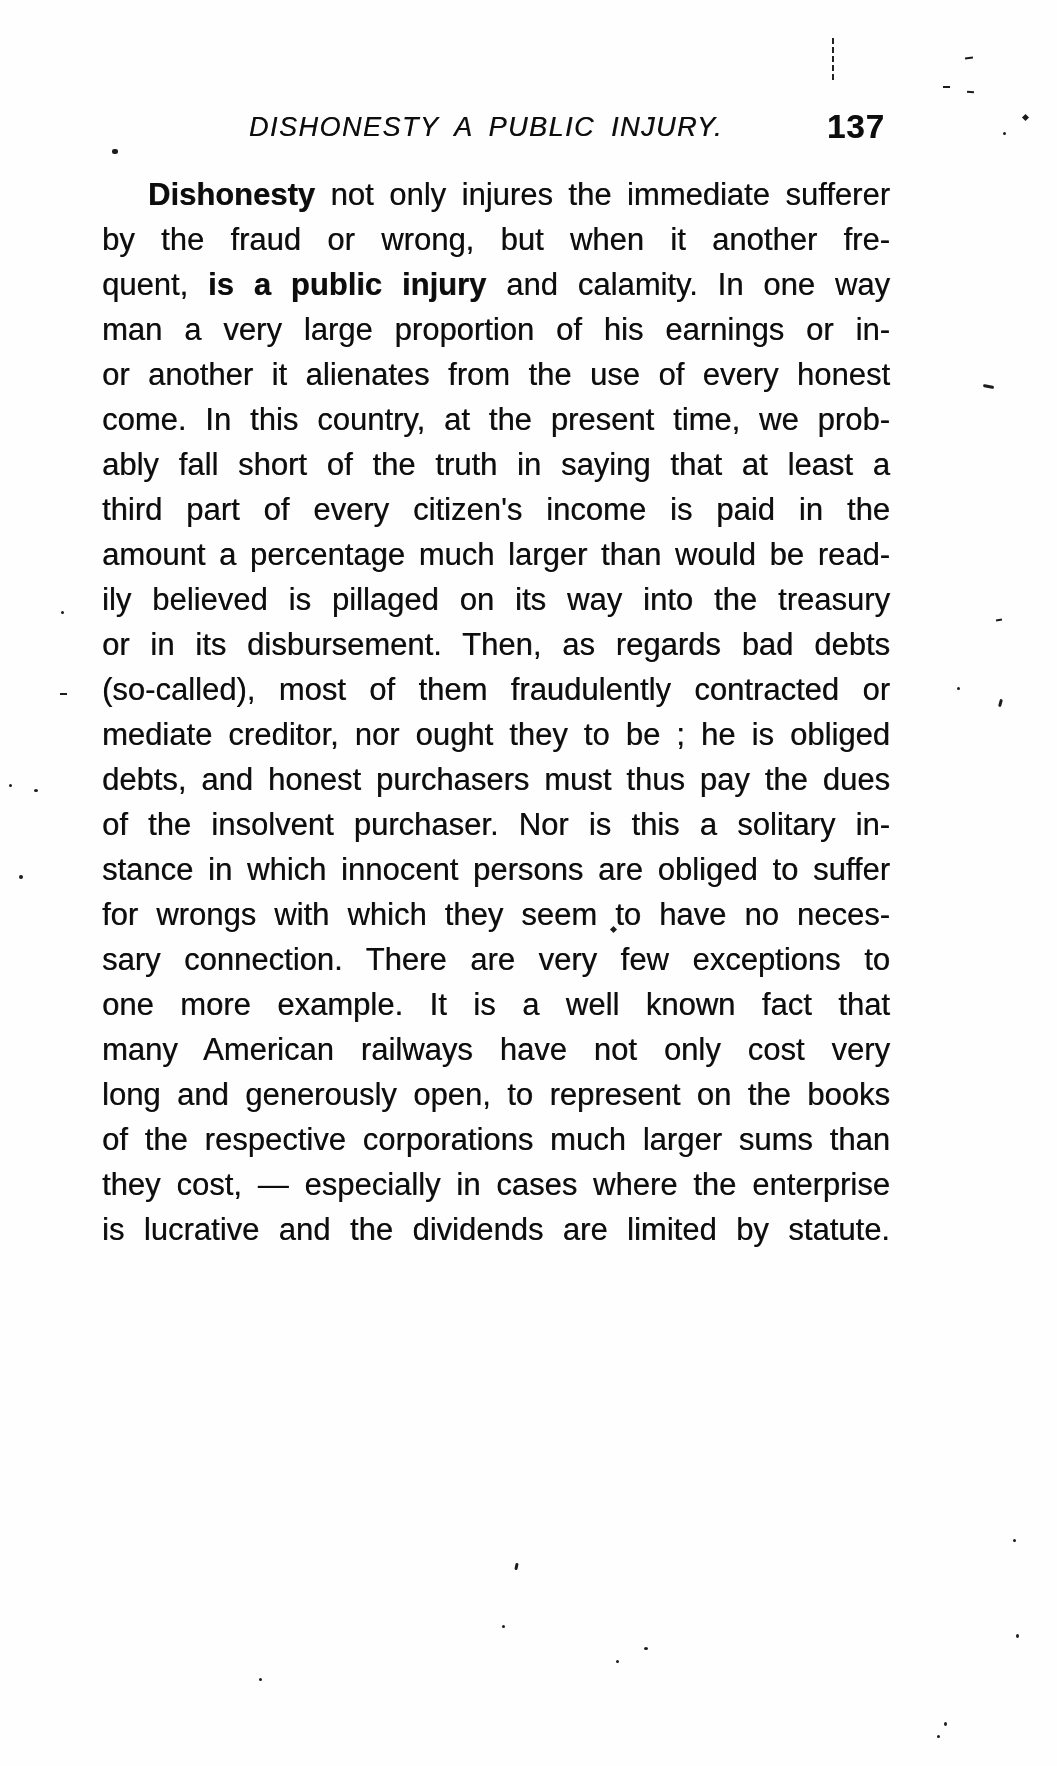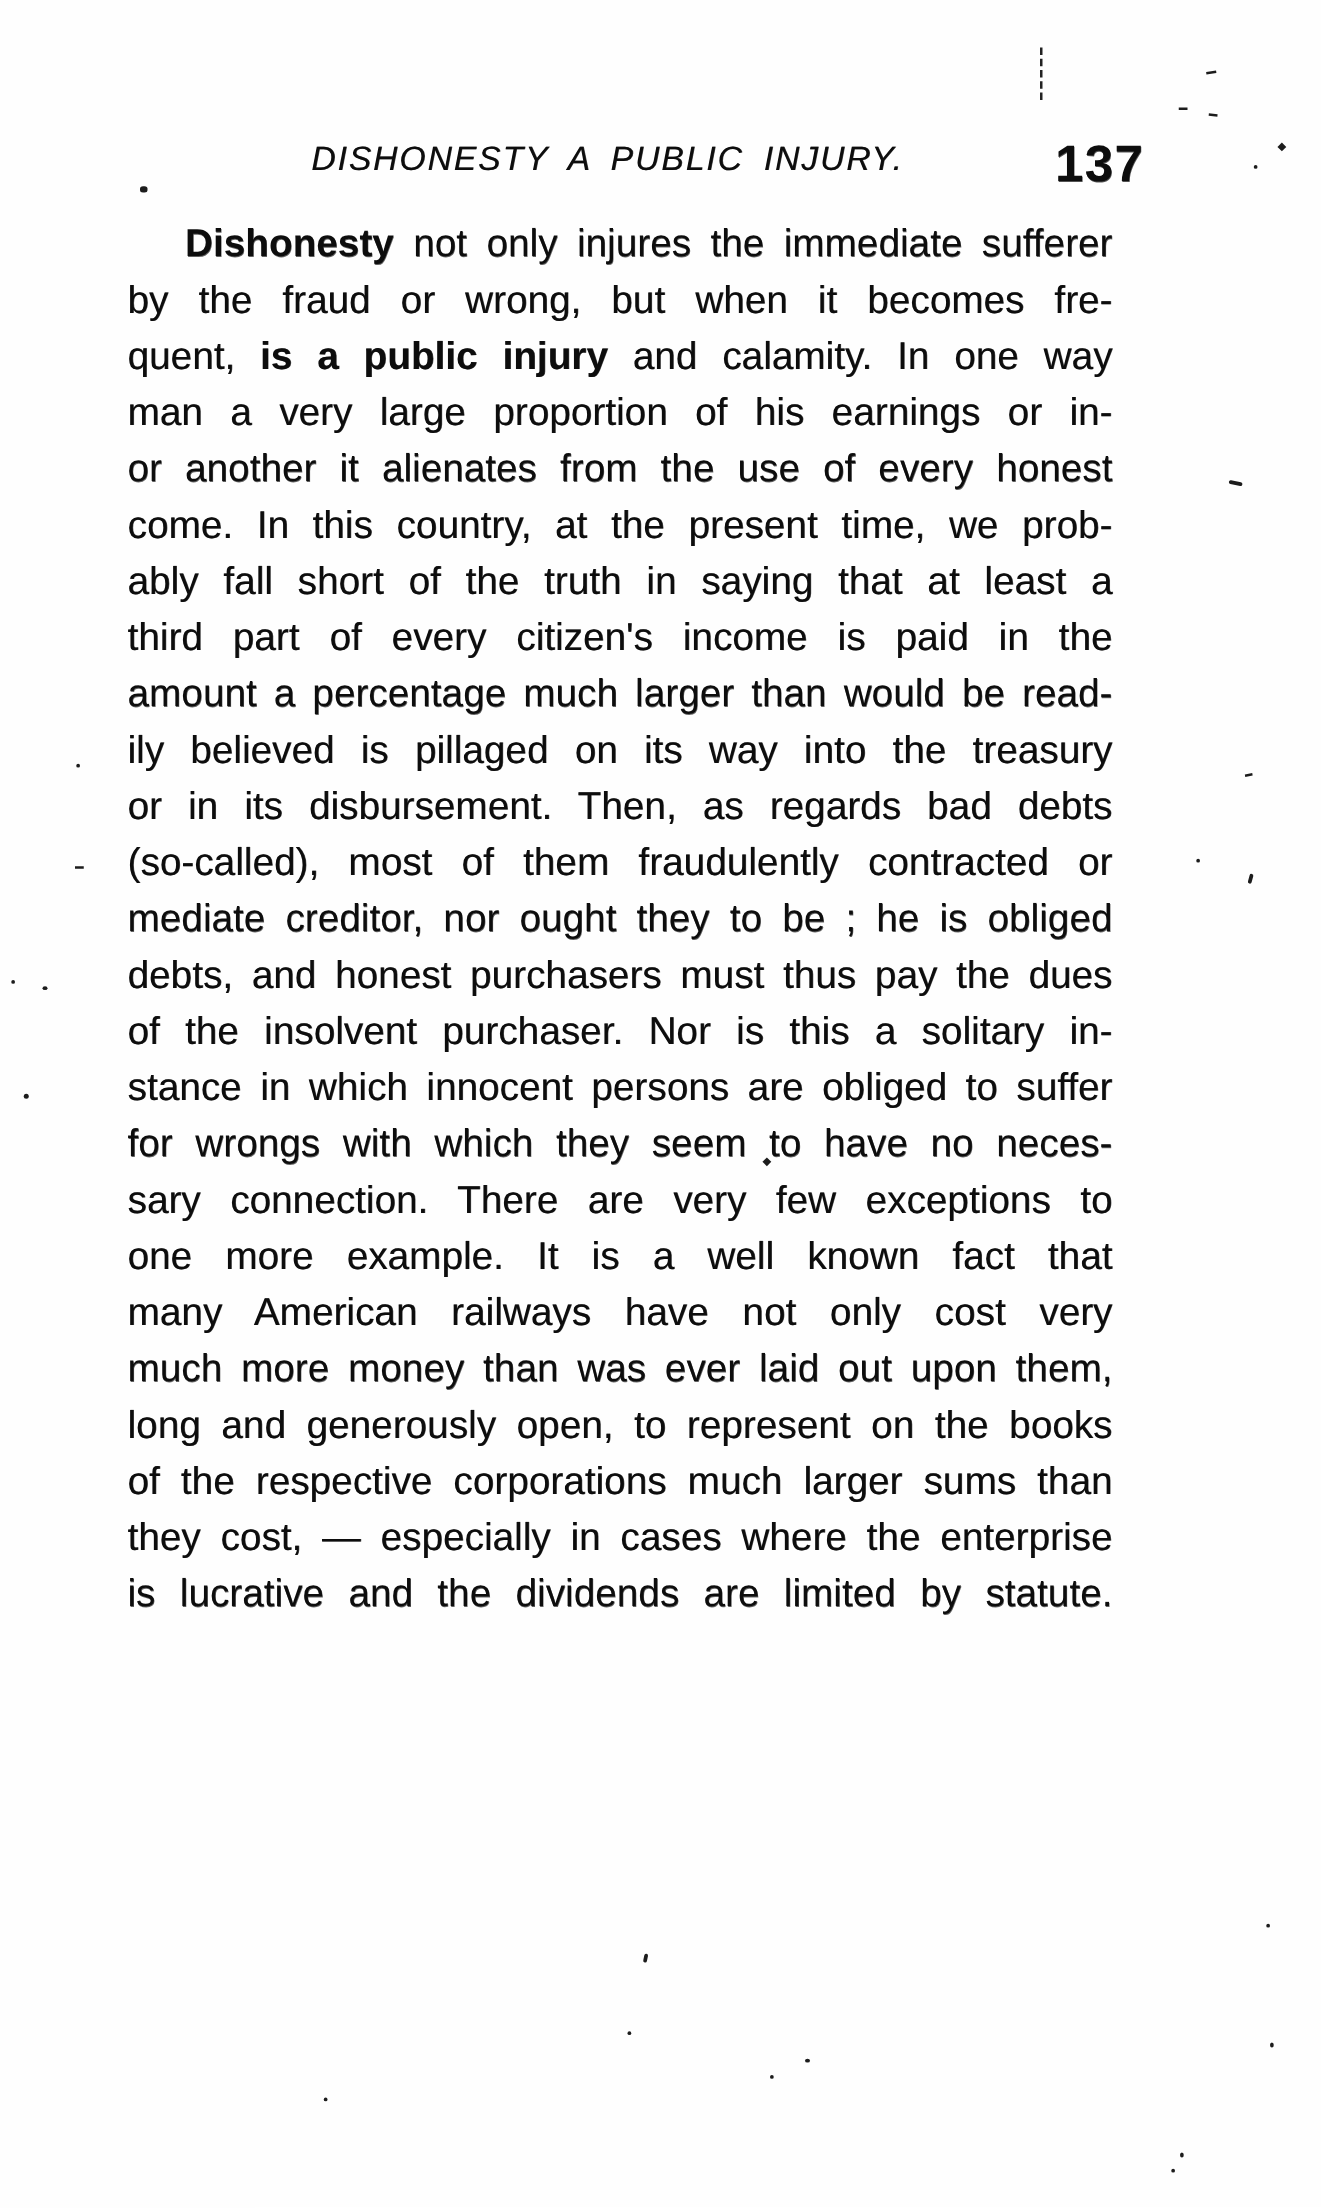--- a/index.html
+++ b/index.html
@@ -20,23 +20,23 @@
     text-align: center;
     font-style: italic;
     font-size: 27px;
     letter-spacing: 1.5px;
     word-spacing: 7px;
     white-space: nowrap;
     text-shadow: 0.4px 0.2px 0 rgba(10,10,10,0.7);
   }
   .page-number {
     position: absolute;
-    left: 844px;
+    left: 827px;
     top: 108px;
-    font-size: 41px;
+    font-size: 33px;
     font-weight: bold;
     letter-spacing: 1px;
     text-shadow: 0.4px 0.2px 0 rgba(10,10,10,0.7);
   }
   .body-text {
     position: absolute;
     left: 82px;
     top: 172px;
     width: 808px;
     font-size: 31px;
@@ -70,40 +70,39 @@
 <body>
 
 <div class="page">
 
   <div class="header-title">DISHONESTY A PUBLIC INJURY.</div>
 
   <div class="page-number">137</div>
 
   <div class="body-text">
       <div class="text-line indented"><span class="bold">Dishonesty</span><span> not only injures the immediate sufferer</span></div>
-      <div class="text-line"><span>by the fraud or wrong, but when it becomes fre-</span></div>
+      <div class="text-line"><span>by the fraud or wrong, but when it another fre-</span></div>
       <div class="text-line"><span>quent, </span><span class="bold">is a public injury</span><span> and calamity.  In one way</span></div>
       <div class="text-line"><span>man a very large proportion of his earnings or in-</span></div>
       <div class="text-line"><span>or another it alienates from the use of every honest</span></div>
       <div class="text-line"><span>come.  In this country, at the present time, we prob-</span></div>
       <div class="text-line"><span>ably fall short of the truth in saying that at least a</span></div>
       <div class="text-line"><span>third part of every citizen's income is paid in the</span></div>
       <div class="text-line"><span>amount a percentage much larger than would be read-</span></div>
       <div class="text-line"><span>ily believed is pillaged on its way into the treasury</span></div>
       <div class="text-line"><span>or in its disbursement.  Then, as regards bad debts</span></div>
       <div class="text-line"><span>(so-called), most of them fraudulently contracted or</span></div>
       <div class="text-line"><span>mediate creditor, nor ought they to be ; he is obliged</span></div>
       <div class="text-line"><span>debts, and honest purchasers must thus pay the dues</span></div>
       <div class="text-line"><span>of the insolvent purchaser.  Nor is this a solitary in-</span></div>
       <div class="text-line"><span>stance in which innocent persons are obliged to suffer</span></div>
       <div class="text-line"><span>for wrongs with which they seem to have no neces-</span></div>
       <div class="text-line"><span>sary connection.  There are very few exceptions to</span></div>
       <div class="text-line"><span>one more example.  It is a well known fact that</span></div>
       <div class="text-line"><span>many American railways have not only cost very</span></div>
-      <div class="text-line"><span>much more money than was ever laid out upon them,</span></div>
       <div class="text-line"><span>long and generously open, to represent on the books</span></div>
       <div class="text-line"><span>of the respective corporations much larger sums than</span></div>
       <div class="text-line"><span>they cost, — especially in cases where the enterprise</span></div>
       <div class="text-line"><span>is lucrative and the dividends are limited by statute.</span></div>
     </div>
 
   <div class="vline-artifact"></div>
   <div class="speck" style="left:965px; top:57px; width:8px; height:2px; transform:rotate(-8deg);"></div>
   <div class="speck" style="left:943px; top:86px; width:7px; height:2px;"></div>
   <div class="speck" style="left:967px; top:91px; width:7px; height:2px; transform:rotate(6deg);"></div>

